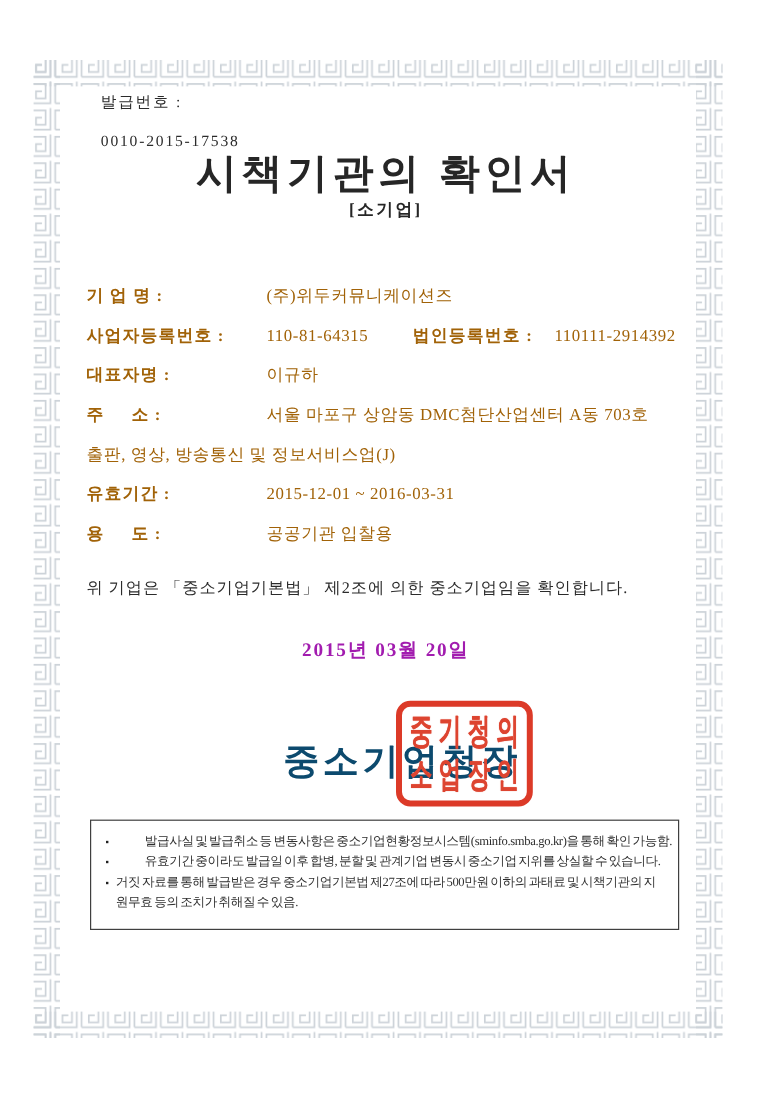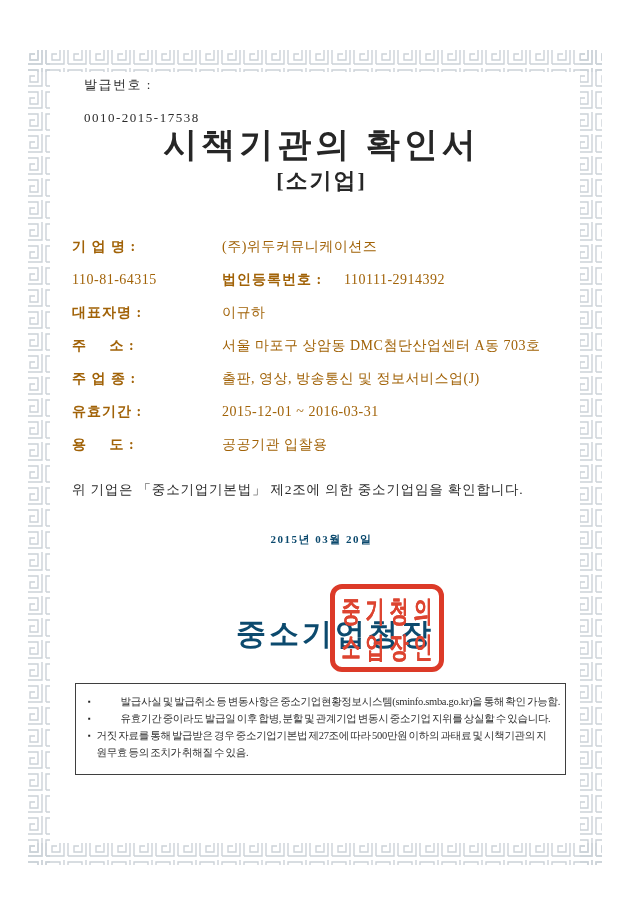--- a/index.html
+++ b/index.html
@@ -37,21 +37,21 @@
     font-size: 34px;
     font-weight: bold;
     letter-spacing: 4px;
     color: #262626;
   }
   .subtitle {
     position: absolute;
     left: 0; top: 166px;
     width: 100%;
     text-align: center;
-    font-size: 22px;
+    font-size: 14px;
     font-weight: bold;
     letter-spacing: 2px;
     color: #262626;
   }
   .fields {
     position: absolute;
     left: 72px; top: 238px;
     width: 510px;
   }
   .field-row {
@@ -80,24 +80,24 @@
     left: 72px; top: 481px;
     font-size: 13.5px;
     letter-spacing: 0.8px;
     color: #2b2b2b;
   }
   .issue-date {
     position: absolute;
     left: 0; top: 532px;
     width: 100%;
     text-align: center;
-    font-size: 11px;
+    font-size: 16px;
     font-weight: bold;
     letter-spacing: 1.5px;
-    color: #0c4a6e;
+    color: #a21caf;
   }
   .sig-area {
     position: absolute;
     left: 0; top: 580px;
     width: 100%;
     height: 110px;
   }
   .signer {
     position: absolute;
     left: 236px; top: 34px;
@@ -182,34 +182,34 @@
 
   <div class="title">시책기관의 확인서</div>
   <div class="subtitle">[소기업]</div>
 
   <div class="fields">
     <div class="field-row">
       <span class="flabel">기 업 명 :</span>
       <span class="fvalue">(주)위두커뮤니케이션즈</span>
     </div>
     <div class="field-row dual">
+      <span class="flabel">사업자등록번호 :</span>
       <span class="fvalue">110-81-64315</span>
       <span class="flabel">법인등록번호 :</span>
       <span class="fvalue">110111-2914392</span>
     </div>
     <div class="field-row">
       <span class="flabel">대표자명 :</span>
       <span class="fvalue">이규하</span>
     </div>
     <div class="field-row">
       <span class="flabel">주     소 :</span>
       <span class="fvalue">서울 마포구 상암동 DMC첨단산업센터 A동 703호</span>
     </div>
     <div class="field-row">
-      <span class="flabel">주 업 종 :</span>
       <span class="fvalue">출판, 영상, 방송통신 및 정보서비스업(J)</span>
     </div>
     <div class="field-row">
       <span class="flabel">유효기간 :</span>
       <span class="fvalue">2015-12-01 ~ 2016-03-31</span>
     </div>
     <div class="field-row">
       <span class="flabel">용     도 :</span>
       <span class="fvalue">공공기관 입찰용</span>
     </div>

